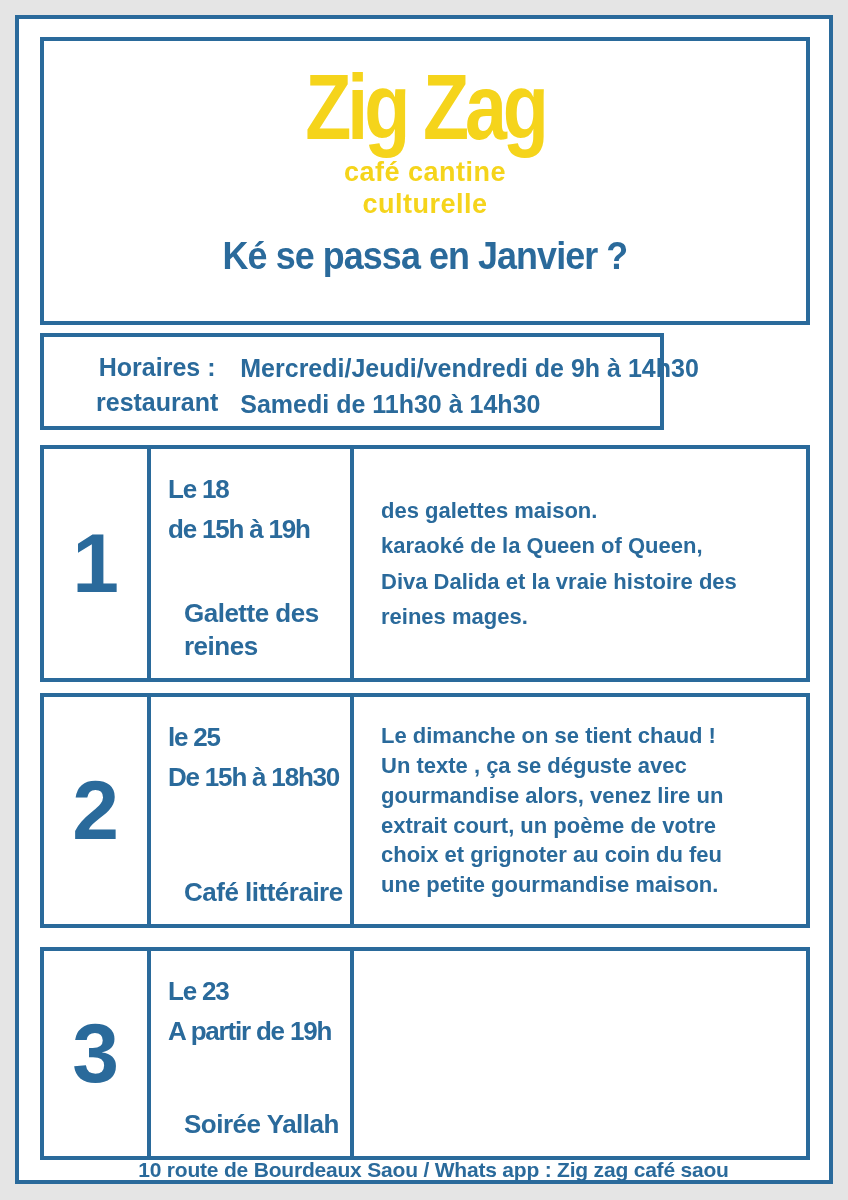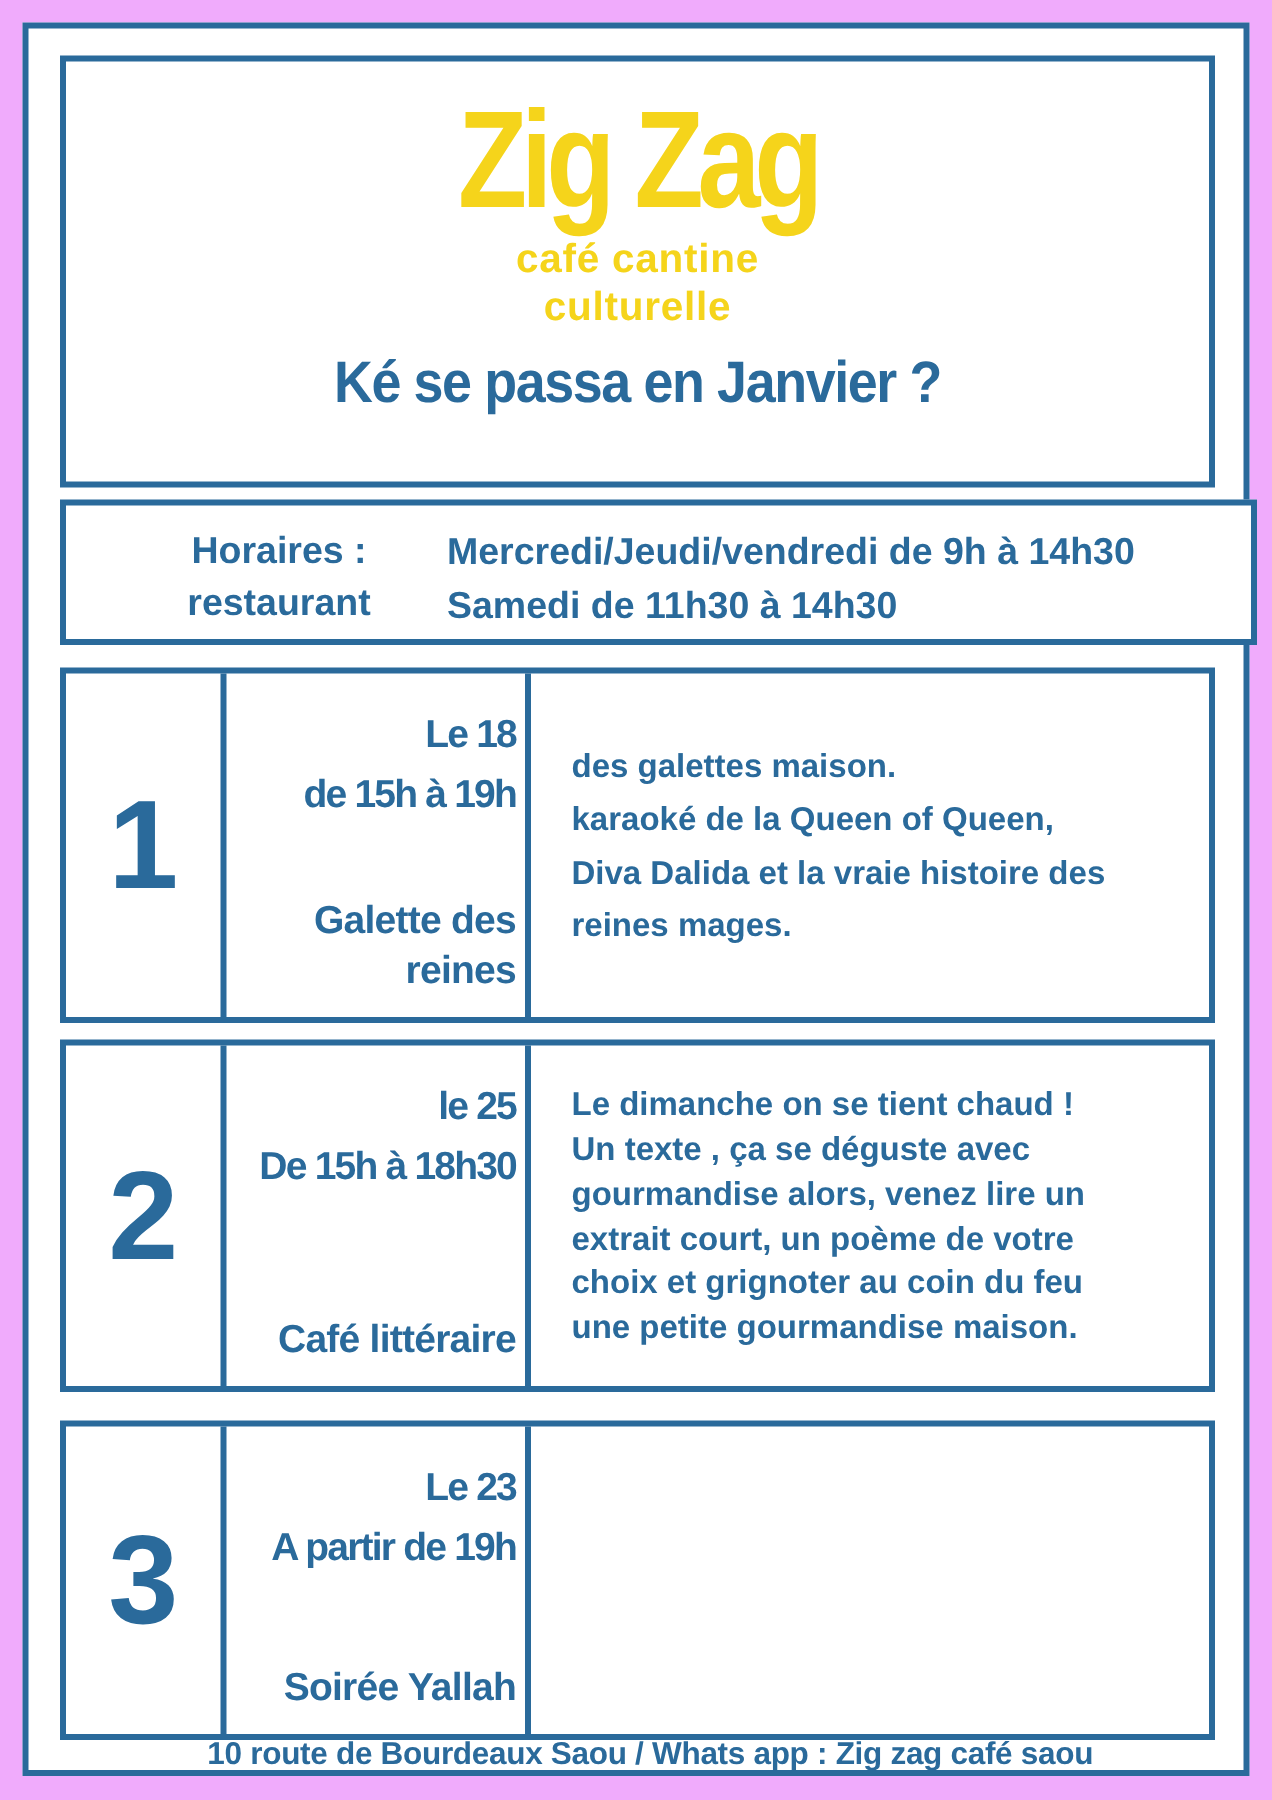--- a/index.html
+++ b/index.html
@@ -3,21 +3,21 @@
 <meta charset="utf-8">
 <style>
   :root{
     --blue:#2a6a9b;
     --yellow:#f5d41b;
   }
   html,body{margin:0;padding:0;background:#ffffff;}
   .page{
     position:relative;
     width:848px;height:1200px;
-    background:#f0abfc;
+    background:#e5e5e5;
     font-family:"Liberation Sans",sans-serif;
     font-weight:bold;
     color:var(--blue);
     overflow:hidden;
   }
   .box{
     position:absolute;
     border:4px solid var(--blue);
     box-sizing:border-box;
     background:#ffffff;
@@ -46,21 +46,21 @@
   }
   .title{
     margin-top:14px;
     font-size:39px;
     letter-spacing:-1px;
     transform:scaleX(.92);
     transform-origin:center;
     white-space:nowrap;
   }
   
-  .hours-box{left:40px;top:333px;width:798px;height:97px;display:flex;}
+  .hours-box{left:40px;top:333px;width:624px;height:97px;display:flex;}
   .hours-label{
     margin-left:52px;width:180px;
     padding-top:13px;
     font-size:25px;line-height:1.4;
     text-align:center;
     white-space:pre-line;
   }
   .hours-lines{margin-left:22px;padding-top:13px;font-size:25px;line-height:1.45;}
   .hours-lines div{white-space:nowrap;}
   
@@ -73,21 +73,21 @@
     border-right:4px solid var(--blue);
     display:flex;align-items:center;justify-content:center;
     font-size:84px;
   }
   .cell-mid{
     width:203px;flex:none;
     border-right:4px solid var(--blue);
     box-sizing:border-box;
     display:flex;flex-direction:column;
     padding:20px 6px 16px 17px;
-    font-size:26px;line-height:1.55;text-align:right;
+    font-size:26px;line-height:1.55;
   }
   .cell-mid .date,.cell-mid .time{white-space:nowrap;letter-spacing:-1.2px;}
   .cell-mid .name{margin-top:auto;line-height:1.25;letter-spacing:-.5px;margin-left:16px;}
   .cell-desc{
     flex:1;
     display:flex;flex-direction:column;justify-content:center;
     padding:0 30px 0 27px;
     font-size:22px;line-height:1.6;
     white-space:pre-line;
   }

